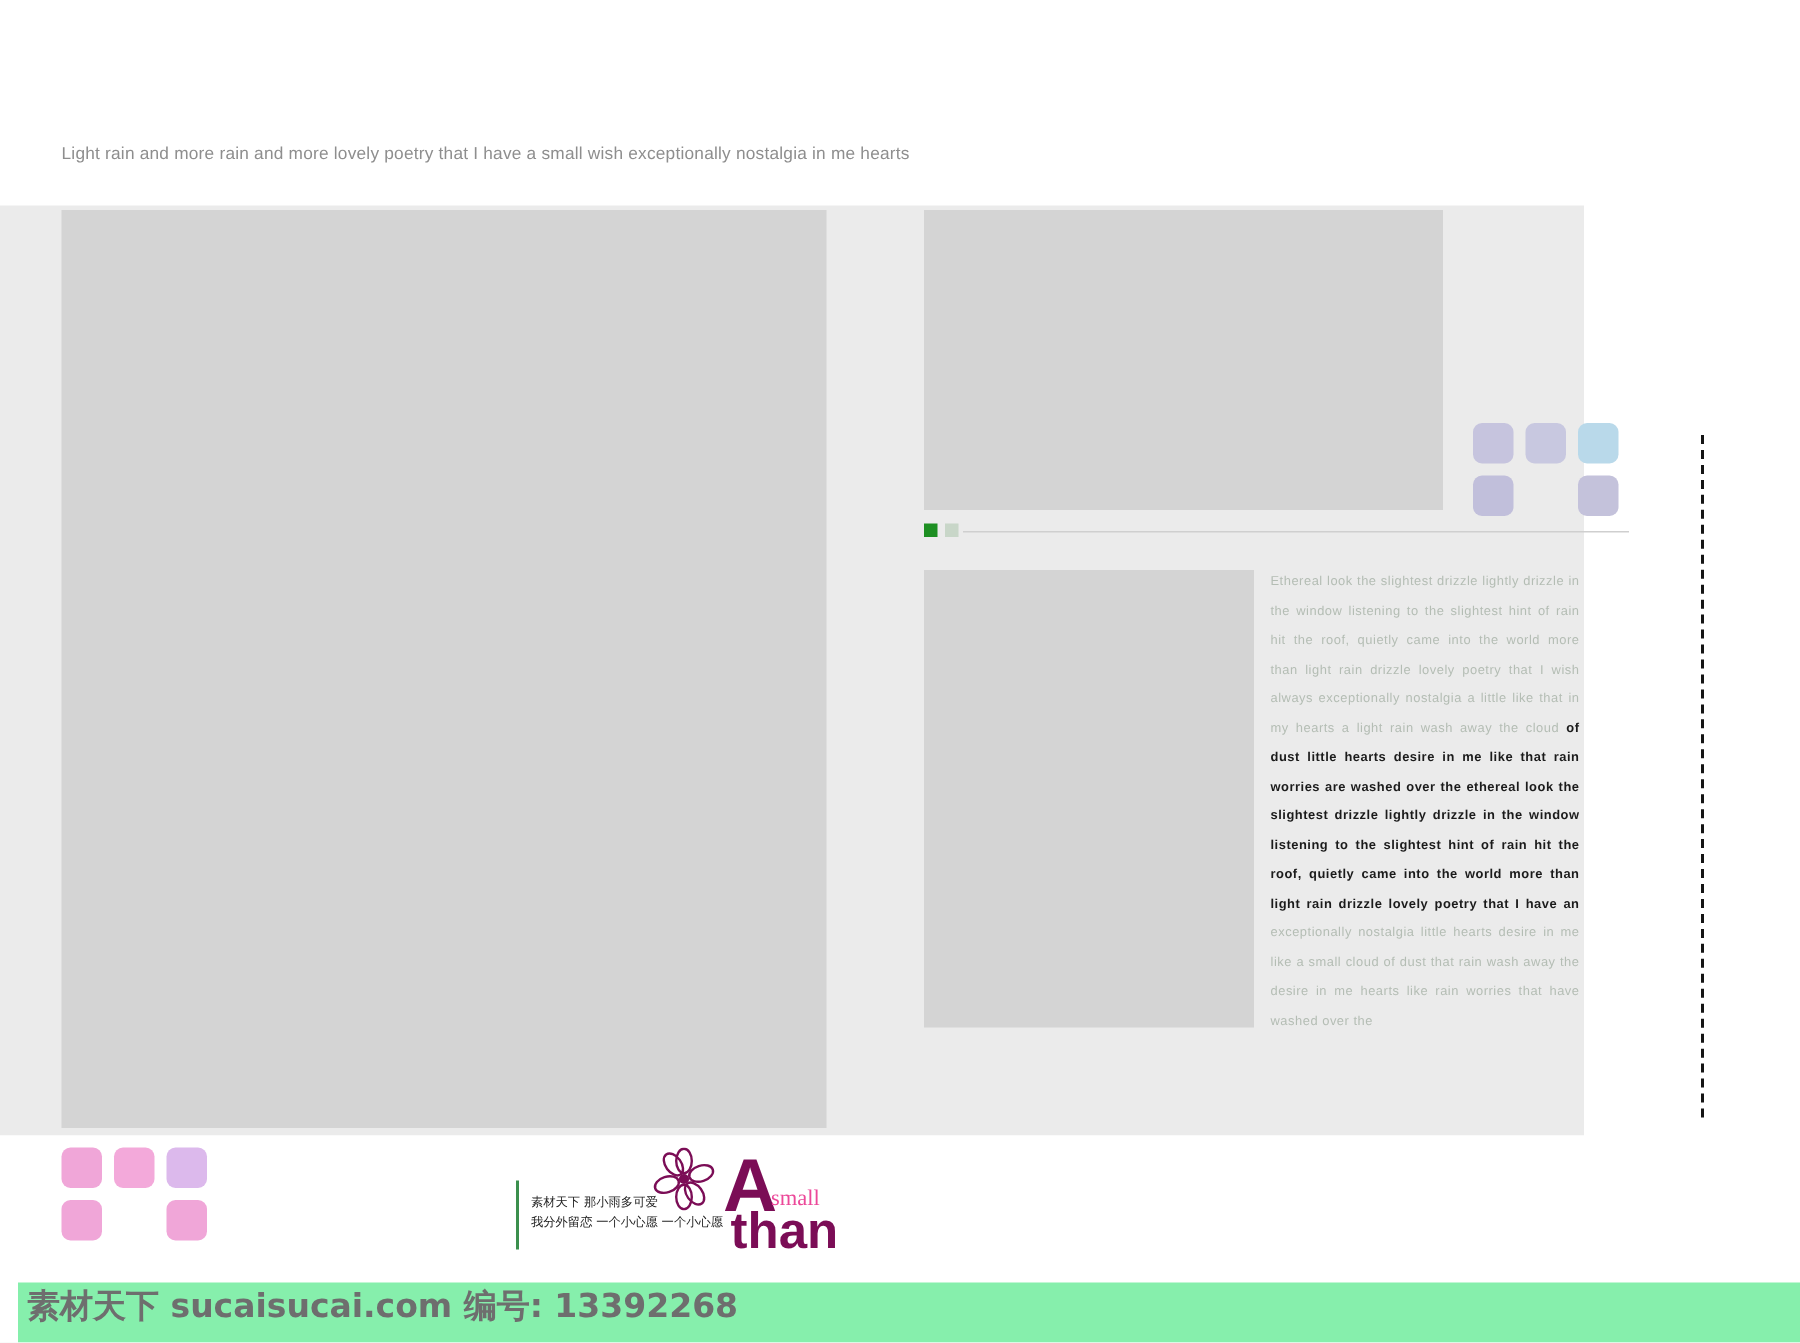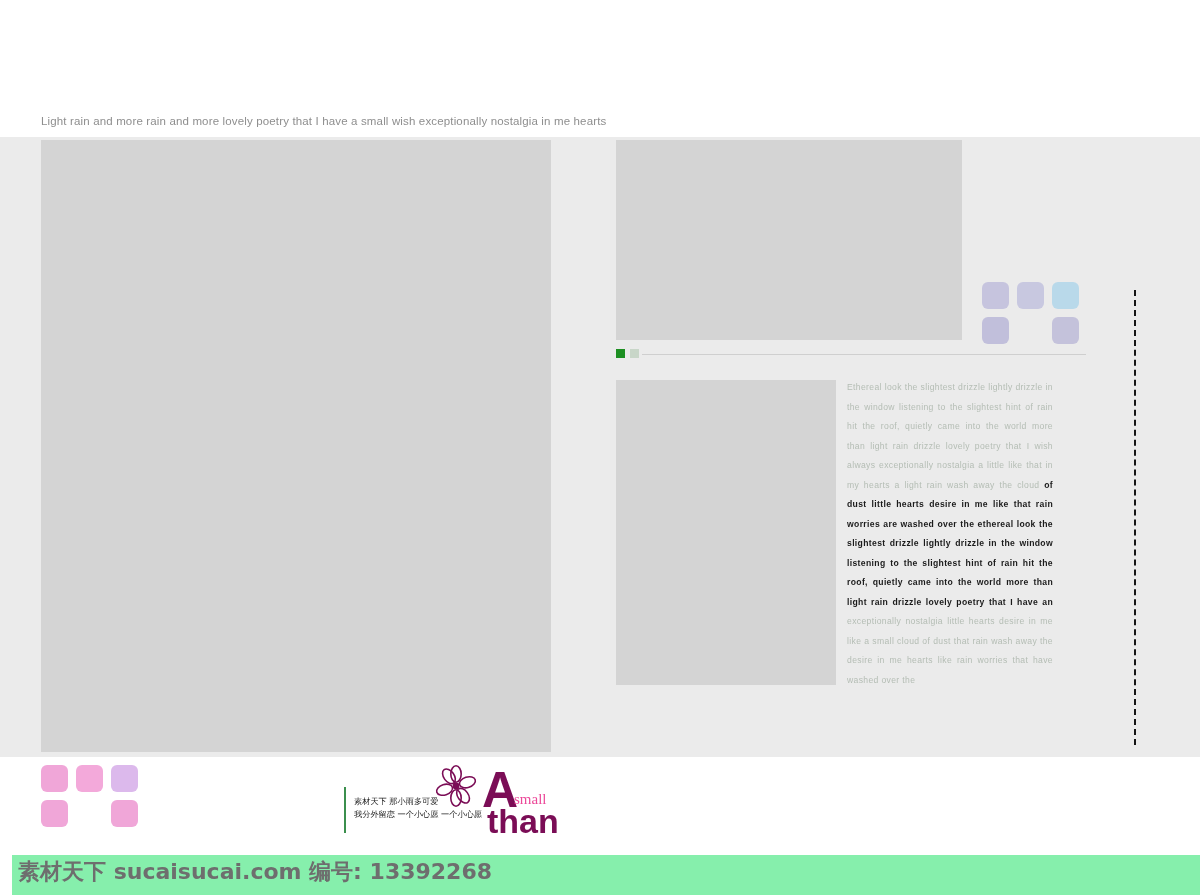--- a/index.html
+++ b/index.html
@@ -20,34 +20,34 @@
   .top-band {
     position: absolute;
     left: 0; top: 0;
     width: 1200px;
     height: 137px;
     background: #ffffff;
   }
   .headline {
     position: absolute;
     left: 41px;
-    top: 115px;
+    top: 97px;
     font-size: 11.5px;
     letter-spacing: 0.15px;
     color: #8e8e8e;
     white-space: nowrap;
     font-family: "Liberation Sans", sans-serif;
   }
 
   
   .canvas {
     position: absolute;
     left: 0;
     top: 137px;
-    width: 1200px;
+    width: 1056px;
     height: 620px;
     background: #ebebeb;
     text-decoration: underline;
   }
 
   .placeholder {
     position: absolute;
     background: #d4d4d4;
   }
   .ph-left   { left: 41px;  top: 3px;   width: 510px; height: 612px; }

